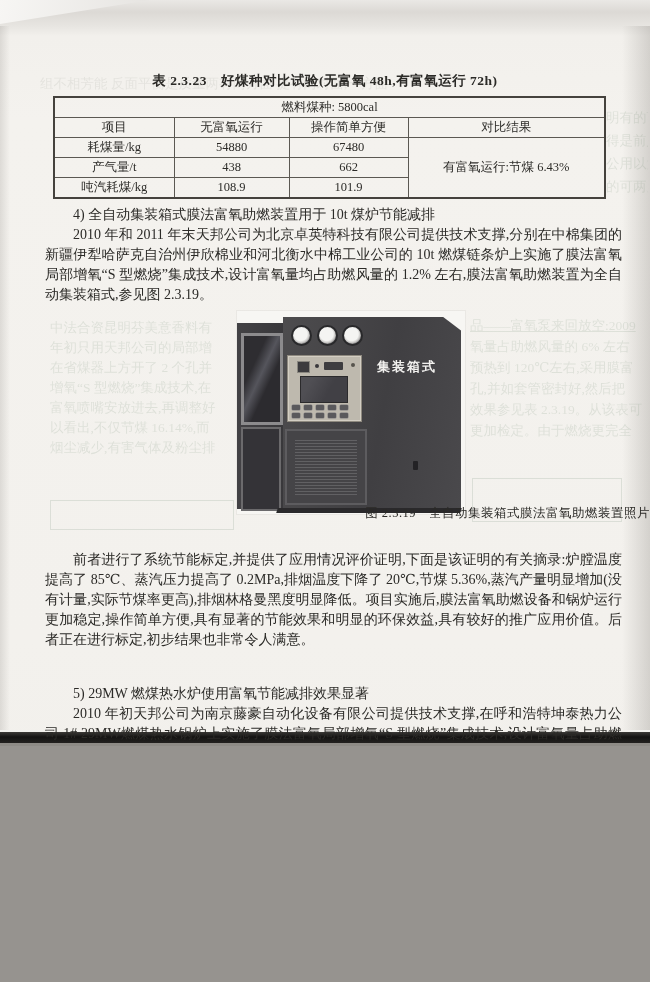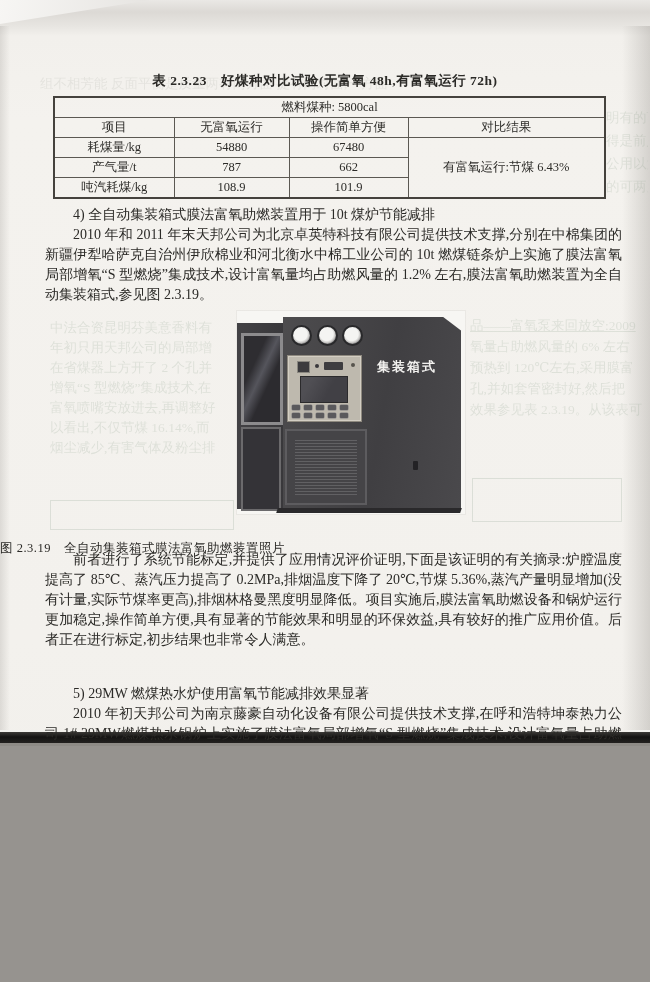--- a/index.html
+++ b/index.html
@@ -29,21 +29,21 @@
   
   .z{position:absolute;z-index:2;}
   .table-title{top:72px;left:0;width:100%;text-align:center;
     font-size:13.5px;font-weight:bold;letter-spacing:.5px;}
   .cmp-table{top:96px;left:53px;width:551px;border-collapse:collapse;table-layout:fixed;
     border:2px solid #45423d;}
   .cmp-table td{border:1px solid #5b5852;height:19px;padding:0;font-size:12.5px;
     text-align:center;color:#2c2b28;}
   .pblock{left:45px;width:577px;font-size:14px;line-height:20px;text-align:justify;}
   .pblock p{margin:0;text-indent:2em;}
-  .caption{top:540px;left:0;width:100%;text-align:left;font-size:12.5px;letter-spacing:.5px;}
+  .caption{top:505px;left:0;width:100%;text-align:right;font-size:12.5px;letter-spacing:.5px;}
   .attribution{top:786px;right:36px;text-align:right;font-size:13px;line-height:24px;color:#33322f;}
   .case-heading{top:842px;left:55px;font-family:"Liberation Sans","DejaVu Sans",sans-serif;
     font-weight:bold;font-size:17.5px;letter-spacing:1px;color:#24231f;}
   .sub-heading{top:873px;left:73px;font-family:"Liberation Sans","DejaVu Sans",sans-serif;
     font-weight:bold;font-size:14px;color:#262521;}
   .page-num{top:910px;left:45px;font-size:14.5px;}
 
   
   .figure{top:311px;left:237px;width:228px;height:203px;background:#f7f6f3;
     box-shadow:0 0 0 1px rgba(60,55,50,.05);}
@@ -104,20 +104,21 @@
     <div class="bleed" style="position:static;">富氧喷嘴安放进去,再调整好</div>
     <div class="bleed" style="position:static;">以看出,不仅节煤 16.14%,而</div>
     <div class="bleed" style="position:static;">烟尘减少,有害气体及粉尘排</div>
   </div>
   <div style="position:absolute;top:315px;left:470px;width:178px;overflow:hidden;z-index:1;">
     <div class="bleed" style="position:static;line-height:21px;text-decoration:underline;">品——富氧泵来回放空:2009</div>
     <div class="bleed" style="position:static;line-height:21px;">氧量占助燃风量的 6% 左右</div>
     <div class="bleed" style="position:static;line-height:21px;">预热到 120℃左右,采用膜富</div>
     <div class="bleed" style="position:static;line-height:21px;">孔,并如套管密封好,然后把</div>
     <div class="bleed" style="position:static;line-height:21px;">效果参见表 2.3.19。从该表可</div>
+    <div class="bleed" style="position:static;line-height:21px;">更加检定。由于燃烧更完全</div>
   </div>
   <div class="bleed-box" style="top:478px;left:472px;width:148px;height:42px;"></div>
   <div class="bleed-box" style="top:500px;left:50px;width:182px;height:28px;"></div>
   <div class="bleed" style="top:855px;left:330px;width:300px;overflow:hidden;">东克用工业区有限公司的某某热</div>
   <div class="bleed" style="top:872px;left:58px;width:564px;overflow:hidden;">实施了膜法富氧局部增氧“S 型燃烧”集成技术,设计富氧量占助燃风量的 1.5% 左右(含撬装</div>
   <div class="bleed" style="top:892px;left:58px;width:564px;overflow:hidden;">见图 2.3.21。山东烟台的某大公司整整借用天邦公司的技术,生产了一整套增氧助燃装置,将</div>
 
   <div class="z table-title">表 2.3.23　好煤种对比试验(无富氧 48h,有富氧运行 72h)</div>
 
   <table class="z cmp-table">
@@ -138,21 +139,21 @@
         <td>对比结果</td>
       </tr>
       <tr>
         <td>耗煤量/kg</td>
         <td>54880</td>
         <td>67480</td>
         <td rowspan="3">有富氧运行:节煤 6.43%</td>
       </tr>
       <tr>
         <td>产气量/t</td>
-        <td>787</td>
+        <td>438</td>
         <td>662</td>
       </tr>
       <tr>
         <td>吨汽耗煤/kg</td>
         <td>108.9</td>
         <td>101.9</td>
       </tr>
     </tbody>
   </table>
 

